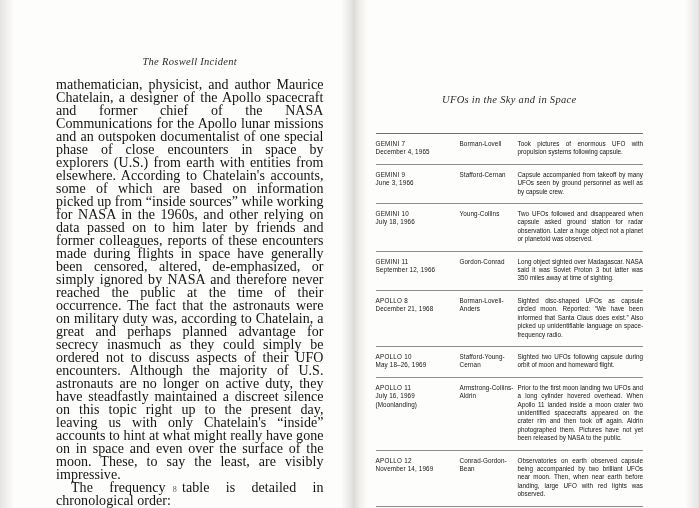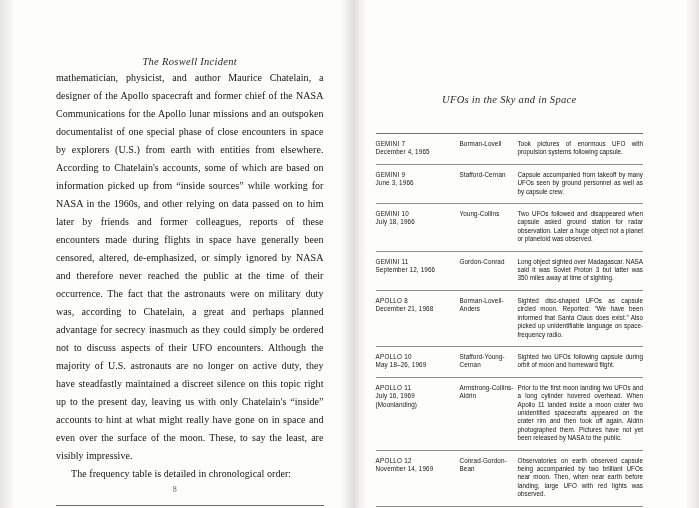--- a/index.html
+++ b/index.html
@@ -68,23 +68,23 @@
     font-style: italic;
     font-size: 10.5px;
     letter-spacing: 0.3px;
     color: #2a2a2a;
     margin-top: 56px;
     margin-bottom: 0;
     white-space: nowrap;
   }
 
   .body-text {
-    margin-top: 2px;
-    font-size: 10px;
-    line-height: 18px;
+    margin-top: 11px;
+    font-size: 14px;
+    line-height: 13.0px;
     text-align: justify;
     text-justify: inter-word;
     color: #131313;
     letter-spacing: 0.05px;
   }
   .body-text p { margin: 0; }
   .body-text p.indent { text-indent: 15px; }
 
   
   .incident-table {

